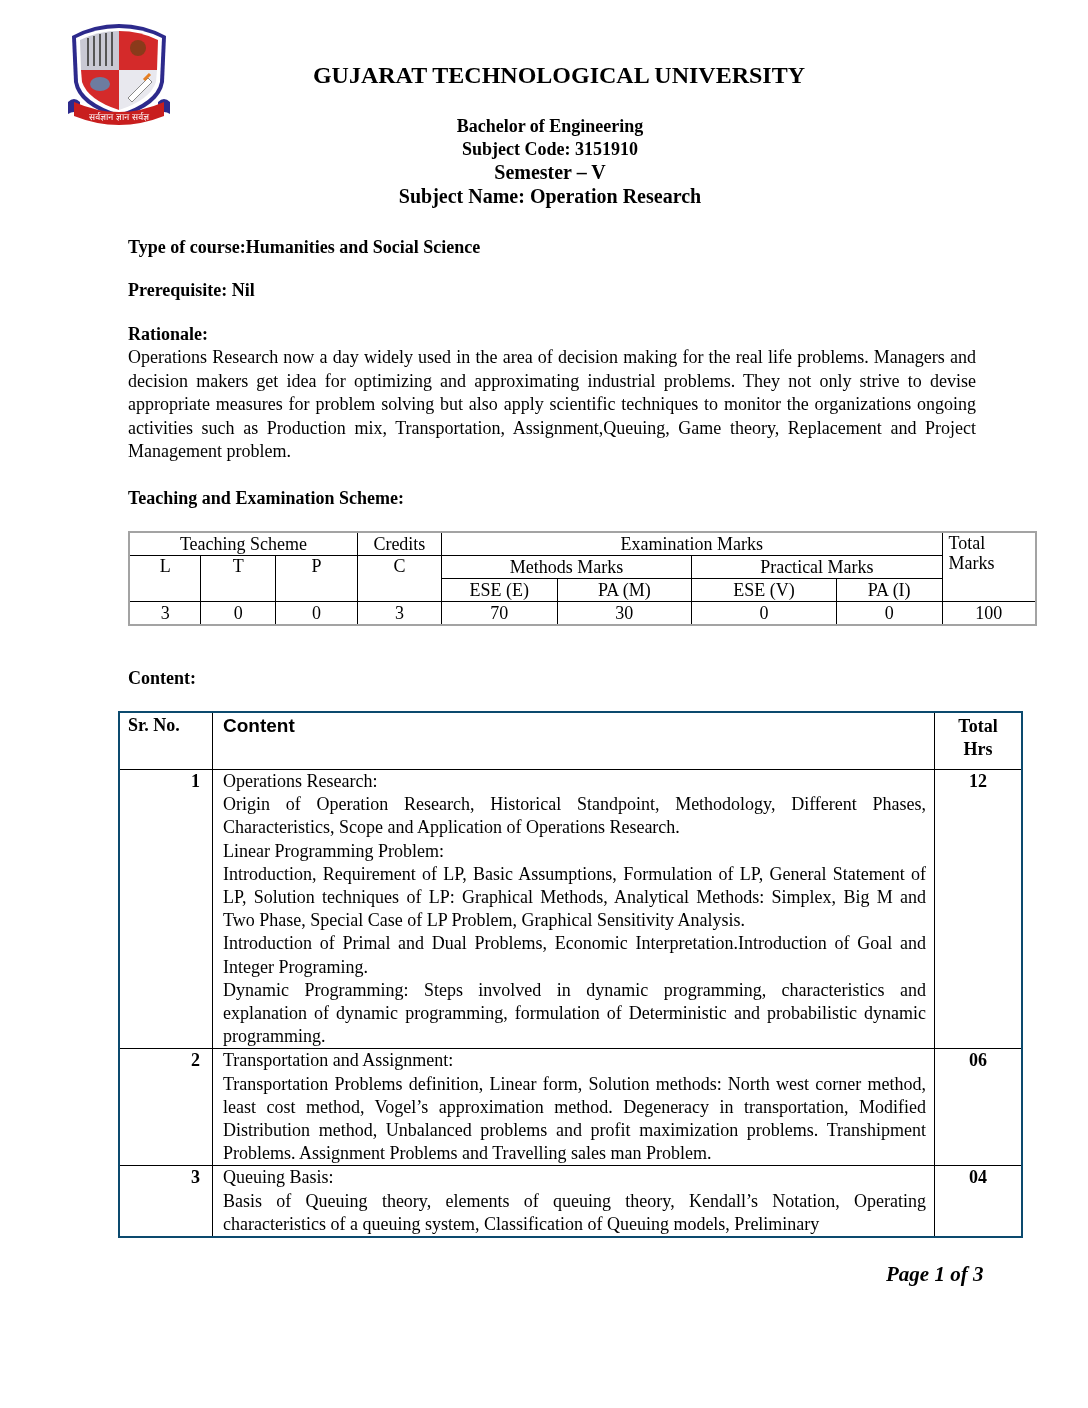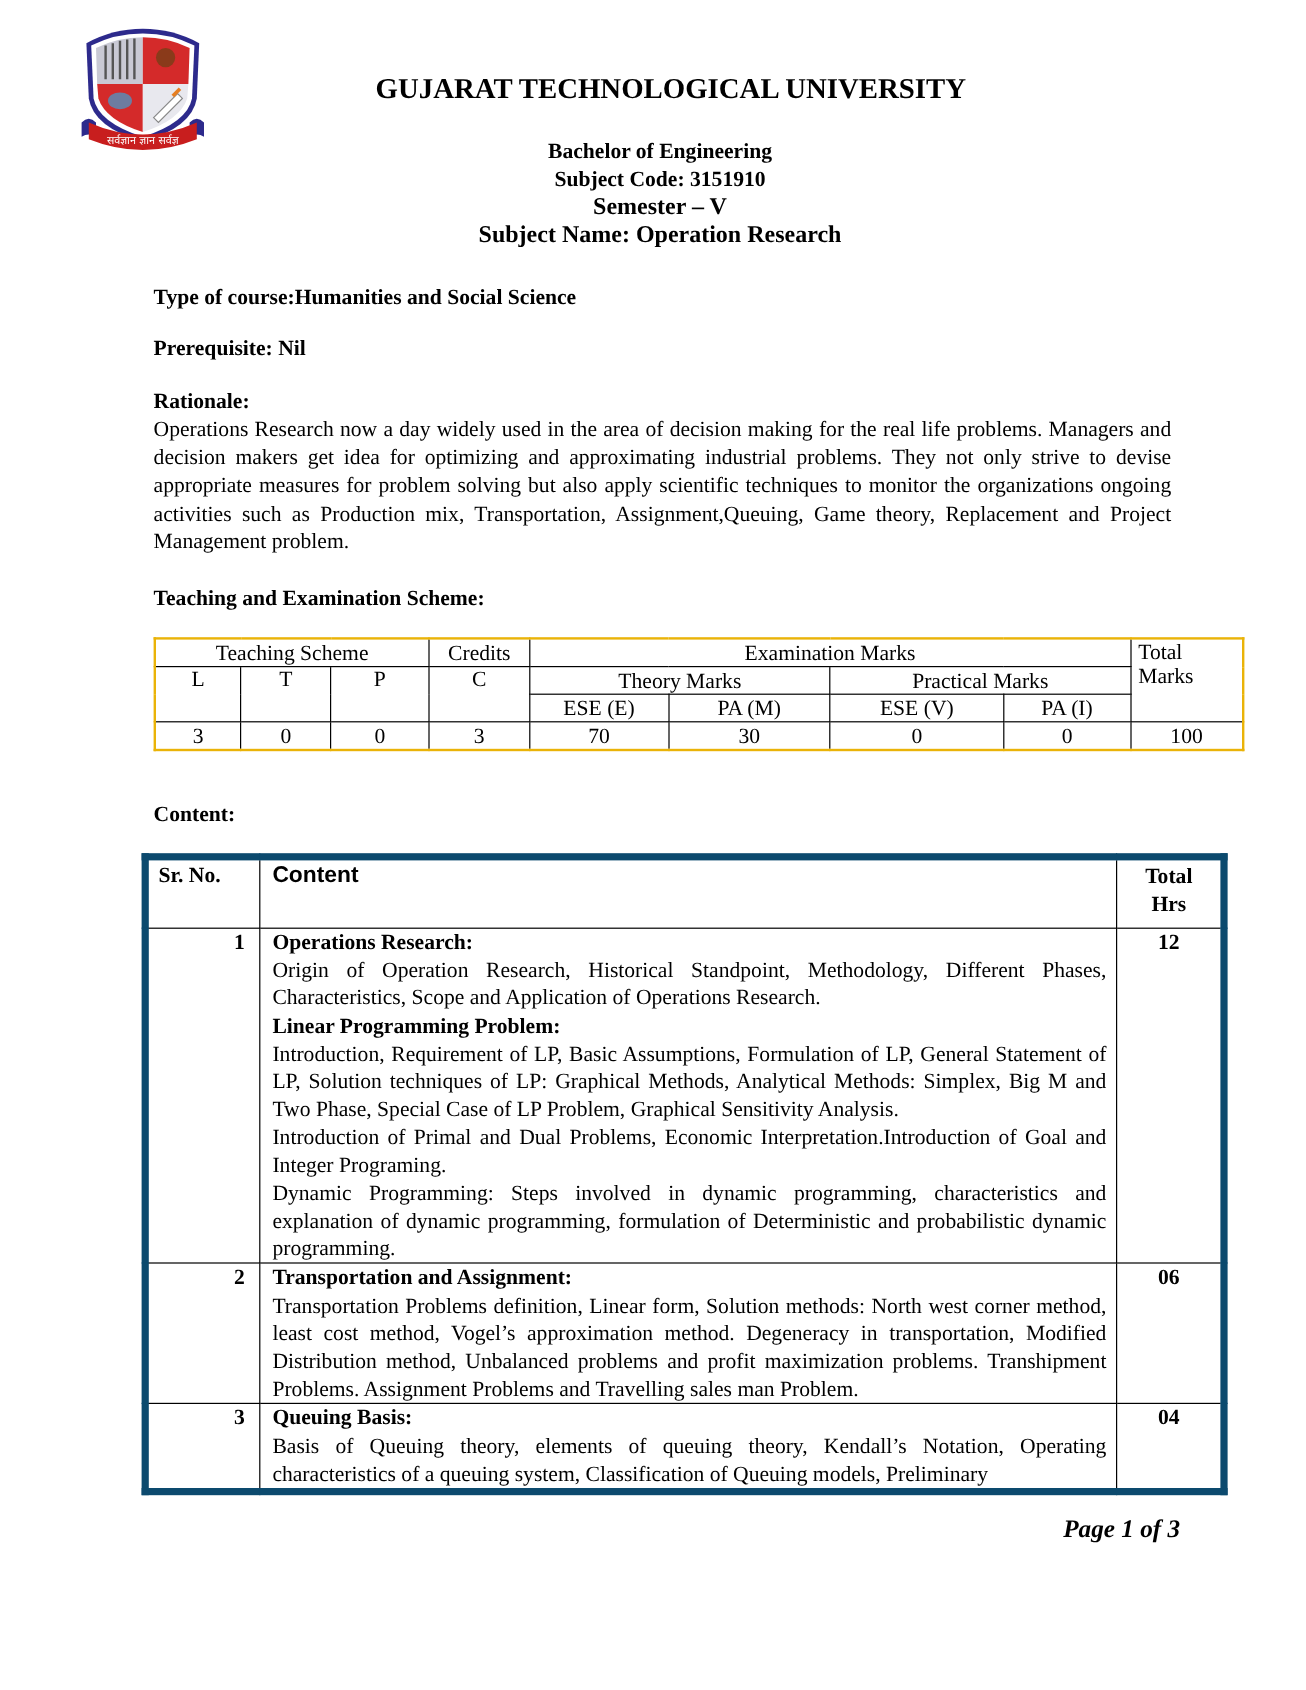--- a/index.html
+++ b/index.html
@@ -30,35 +30,35 @@
   .l-teach { top: 488px; }
   .l-content { top: 668px; }
 
   table.scheme {
     position: absolute; left: 128px; top: 531px; width: 909px;
     border-collapse: collapse; font-size: 18px;
   }
   table.scheme td {
     border: 1px solid #000; text-align: center; padding: 0; height: 22px; line-height: 20px;
   }
-  table.scheme { border: 2px solid #eab308; }
+  table.scheme { border: 2px solid #a3a3a3; }
 
   table.content {
     position: absolute; left: 118px; top: 711px; width: 905px;
     border-collapse: collapse; font-size: 18px;
   }
   table.content td { border: 1px solid #000; vertical-align: top; }
-  table.content { border: 6px solid #0c4a6e; }
+  table.content { border: 2px solid #0c4a6e; }
   .c-sr { width: 84px; text-align: right; padding-right: 12px; font-weight: bold; box-sizing: border-box; }
   .c-body { padding: 0 8px 0 10px; text-align: justify; line-height: 23.2px; }
   .c-hrs { width: 84px; text-align: center; font-weight: bold; }
   .hdr-sr { font-weight: bold; text-align: left; padding: 2px 0 0 8px; }
   .hdr-content { font-family: "Liberation Sans", "DejaVu Sans", sans-serif; font-weight: bold; font-size: 19px; padding: 2px 10px 0; height: 54px; }
   .hdr-hrs { font-weight: bold; text-align: center; line-height: 23px; padding-top: 2px; }
-  .bold { font-weight: bold; }
+  .bold { font-weight: normal; }
   .block { display: block; }
   .footer {
     position: absolute; left: 886px; top: 1262px; font-weight: bold; font-style: italic; font-size: 21px;
   }
 </style>
 </head>
 <body>
 
 <div class="logo">
   <svg width="110" height="112" viewBox="0 0 110 112">
@@ -115,21 +115,21 @@
     <td colspan="3">Teaching Scheme</td>
     <td>Credits</td>
     <td colspan="4">Examination Marks</td>
     <td rowspan="3" style="vertical-align:top; text-align:left; padding-left:6px;">Total Marks</td>
   </tr>
   <tr>
     <td rowspan="2" style="vertical-align:top">L</td>
     <td rowspan="2" style="vertical-align:top">T</td>
     <td rowspan="2" style="vertical-align:top">P</td>
     <td rowspan="2" style="vertical-align:top">C</td>
-    <td colspan="2">Theory Marks</td>
+    <td colspan="2">Methods Marks</td>
     <td colspan="2">Practical Marks</td>
   </tr>
   <tr>
     <td>ESE (E)</td>
     <td>PA (M)</td>
     <td>ESE (V)</td>
     <td>PA (I)</td>
   </tr>
   <tr>
     <td>3</td>

